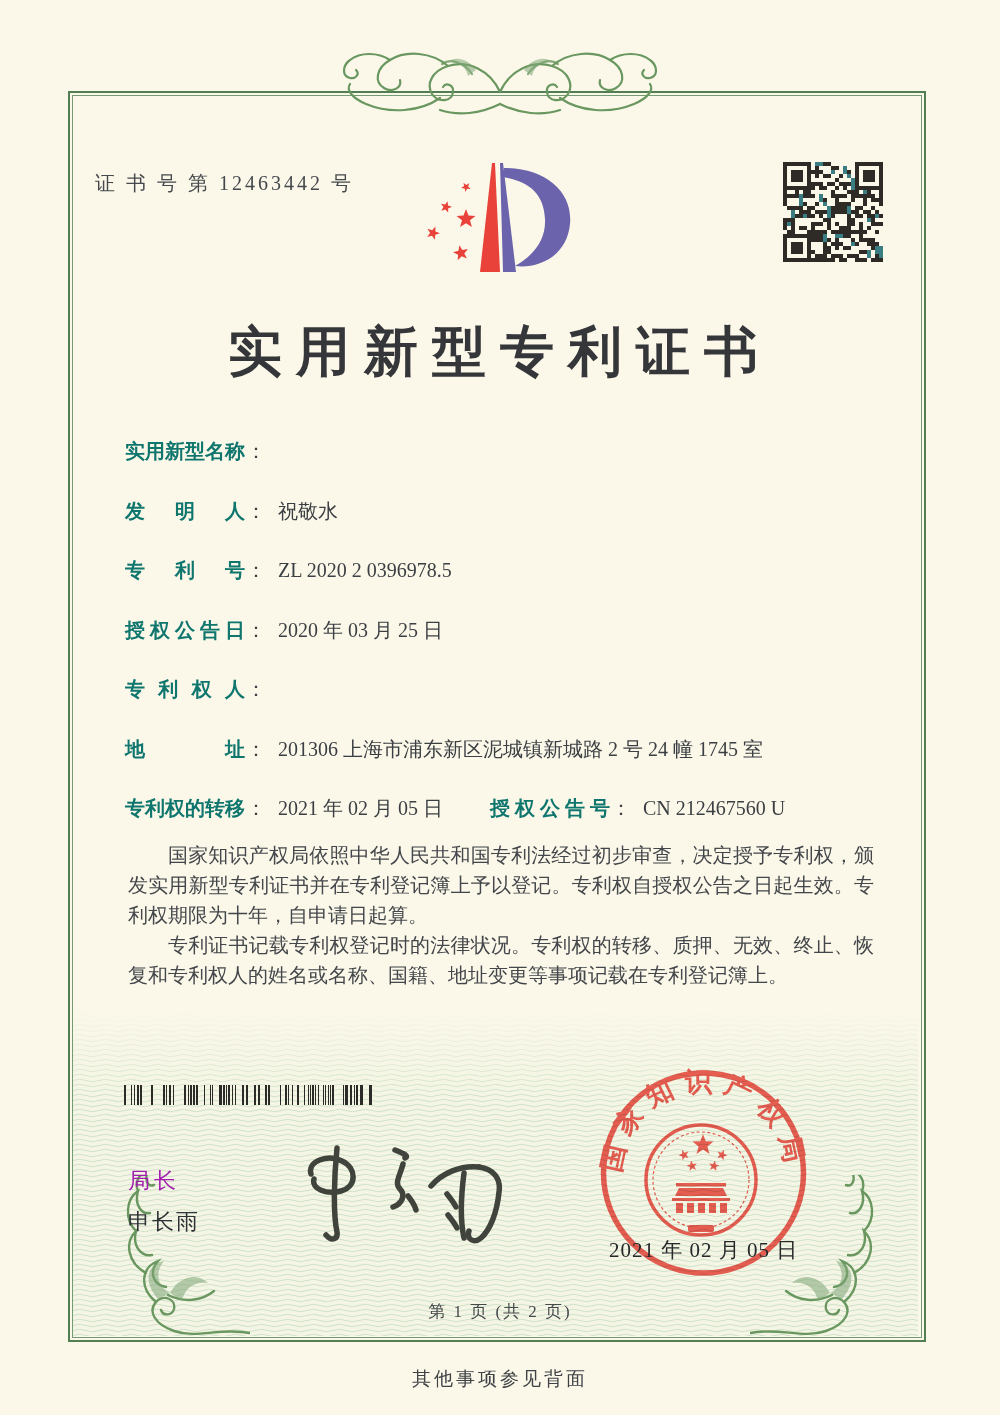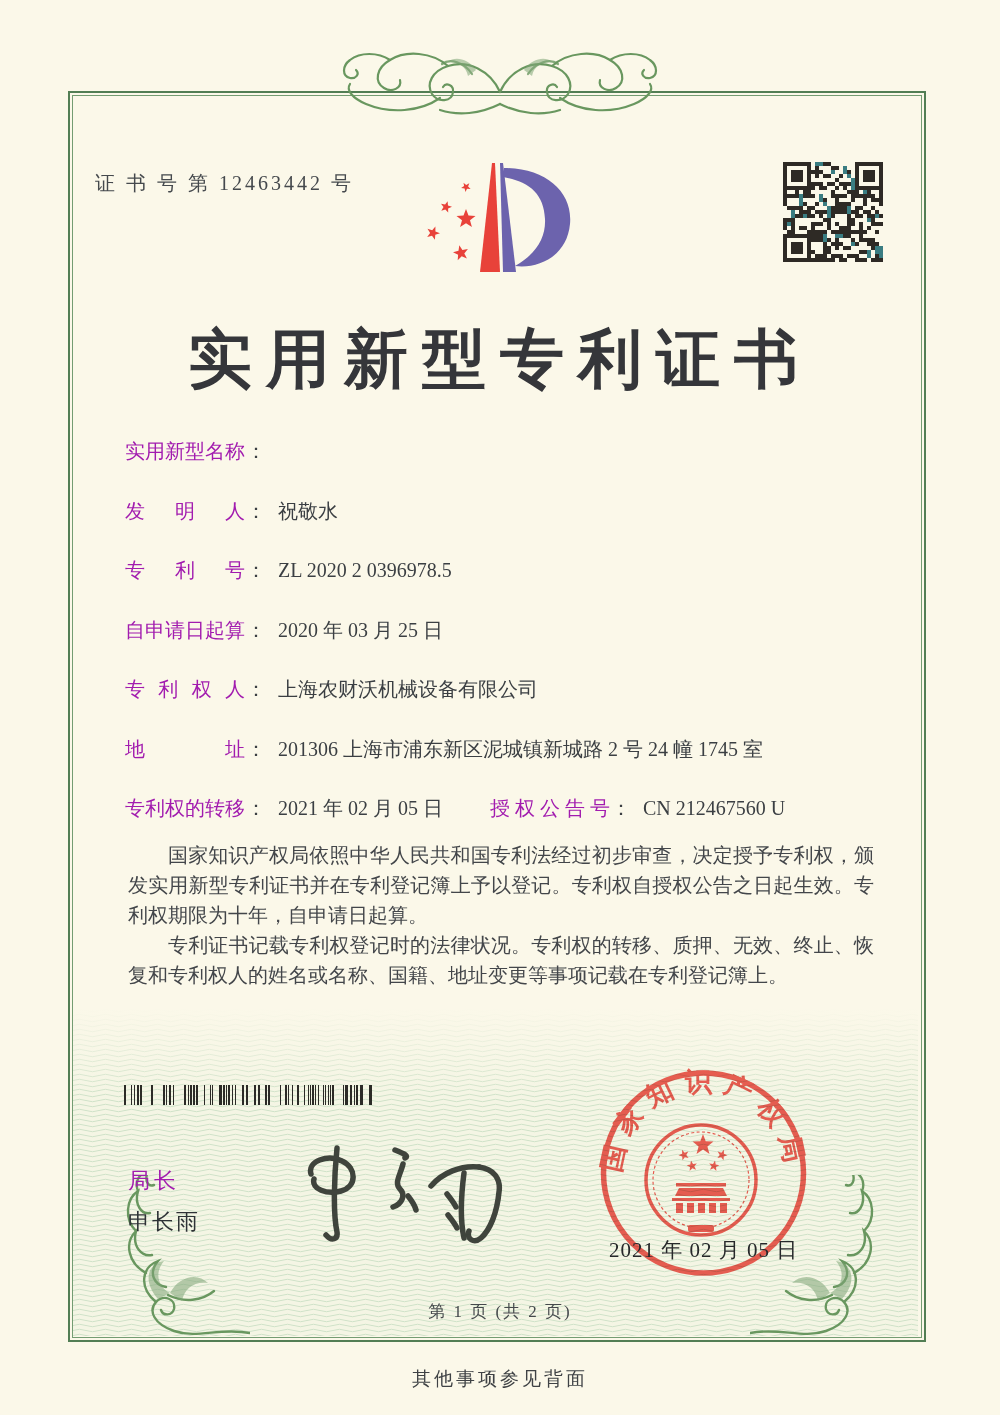--- a/index.html
+++ b/index.html
@@ -14,26 +14,26 @@
   .frame{position:absolute;left:68px;top:91px;width:854px;height:1247px;
          border:2px solid #527e54;}
   .frame-inner{position:absolute;inset:2px;border:1.5px solid #749c72;}
   
   .waves{left:73px;top:1008px;width:845px;height:328px;}
   
   .cert-no{left:95px;top:170px;font-size:20px;letter-spacing:3px;color:#45494d;}
   .logo{left:416px;top:150px;}
   .qr{left:783px;top:162px;}
   .title{left:0;top:316px;width:1000px;text-align:center;
-         font-size:64px;font-weight:bold;letter-spacing:14px;color:#35363a;}
+         font-size:54px;font-weight:bold;letter-spacing:14px;color:#35363a;}
   
   .fields{left:125px;top:422px;width:760px;}
   .field-row{height:59.5px;display:flex;align-items:center;font-size:20px;position:relative;}
   .f-label{display:inline-block;width:120px;text-align:justify;text-align-last:justify;
-           color:#a21caf;flex:none;}
+           color:#0f766e;flex:none;font-weight:bold;}
   .f-colon{flex:none;color:#3b3f43;margin-left:1px;}
   .f-value{margin-left:12px;color:#3b3f43;white-space:nowrap;}
   .grant-2{position:absolute;left:365px;top:0;height:100%;display:flex;align-items:center;}
   
   .paras{left:128px;top:840px;width:746px;font-size:20px;line-height:30px;
          text-align:justify;color:#43464a;}
   .paras p{margin:0;text-indent:2em;}
   
   .barcode{left:120px;top:1085px;}
   .sig-title{left:128px;top:1166px;font-size:22px;color:#a21caf;
@@ -512,28 +512,27 @@
     <span class="f-label">发明人</span>
       <span class="f-colon">：</span>
     <span class="f-value">祝敬水</span>
   </div>
   <div class="field-row">
     <span class="f-label">专利号</span>
       <span class="f-colon">：</span>
     <span class="f-value">ZL 2020 2 0396978.5</span>
   </div>
   <div class="field-row">
-    <span class="f-label">自申请日起算</span>
+    <span class="f-label">授权公告日</span>
       <span class="f-colon">：</span>
     <span class="f-value">2020 年 03 月 25 日</span>
   </div>
   <div class="field-row">
     <span class="f-label">专利权人</span>
       <span class="f-colon">：</span>
-    <span class="f-value">上海农财沃机械设备有限公司</span>
   </div>
   <div class="field-row">
     <span class="f-label">地址</span>
       <span class="f-colon">：</span>
     <span class="f-value">201306 上海市浦东新区泥城镇新城路 2 号 24 幢 1745 室</span>
   </div>
   <div class="field-row">
     <span class="f-label">专利权的转移</span>
       <span class="f-colon">：</span>
     <span class="f-value">2021 年 02 月 05 日</span>

